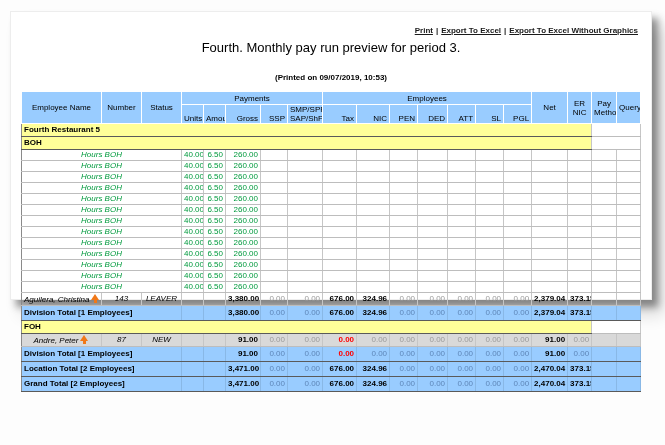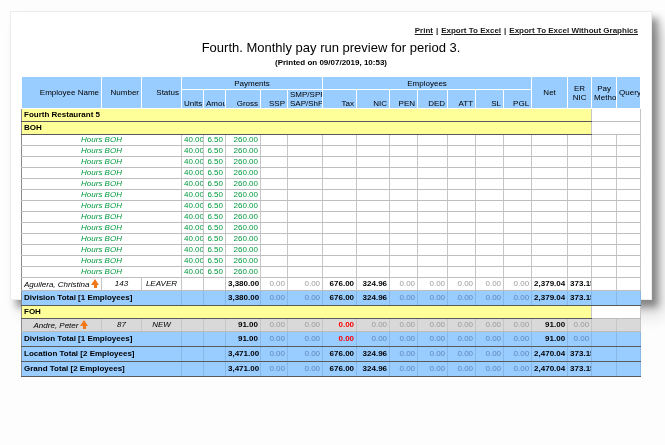--- a/index.html
+++ b/index.html
@@ -26,39 +26,39 @@
     background:#fff;border:1px solid #ededed;
     box-shadow:6px 7px 7px rgba(0,0,0,0.38), 12px 14px 16px rgba(0,0,0,0.16);
   }
   .toolbar{
     position:absolute;top:14px;right:13px;
     font-size:8px;font-weight:bold;color:#1a1a1a;white-space:nowrap;
   }
   .toolbar a{color:#1a1a1a;text-decoration:underline;cursor:pointer;}
   .toolbar .sep{margin:0 3px;}
   .title{margin-top:28px;text-align:center;font-size:13px;color:#000;}
-  .subtitle{text-align:center;font-size:8px;font-weight:bold;color:#000;margin-top:3px;}
+  .subtitle{text-align:center;font-size:8px;font-weight:bold;color:#000;margin-top:18px;}
 
   table{
     border-collapse:collapse;table-layout:fixed;
     width:620px;margin:9px 0 0 10px;
     font-size:8px;color:#000;
     border:1px solid #8a8a8a;
   }
   th,td{padding:0 2px;overflow:hidden;white-space:nowrap;line-height:10px;}
   thead th{
     background:var(--header-blue);
     border:1px solid #fff;
     font-weight:normal;
     text-align:center;white-space:normal;line-height:9px;
     border-bottom-color:#fff;
   }
   thead tr.group-row th{height:13px;}
   thead tr.sub-row th{height:16px;vertical-align:bottom;text-align:right;}
-  thead th.h-left{text-align:right;vertical-align:middle;margin-left:36px;}
+  thead th.h-left{text-align:center;vertical-align:middle;margin-left:36px;}
   thead tr{border-bottom:1px solid #5a5a5a;}
   tbody td{
     border-right:1px solid var(--grid-light);
     border-bottom:1px solid #BDBDBD;
     height:12px;
   }
   td.num{text-align:right;}
   td.name,td.plain{text-align:center;font-style:italic;}
 
   tr.r-section td.sec{

